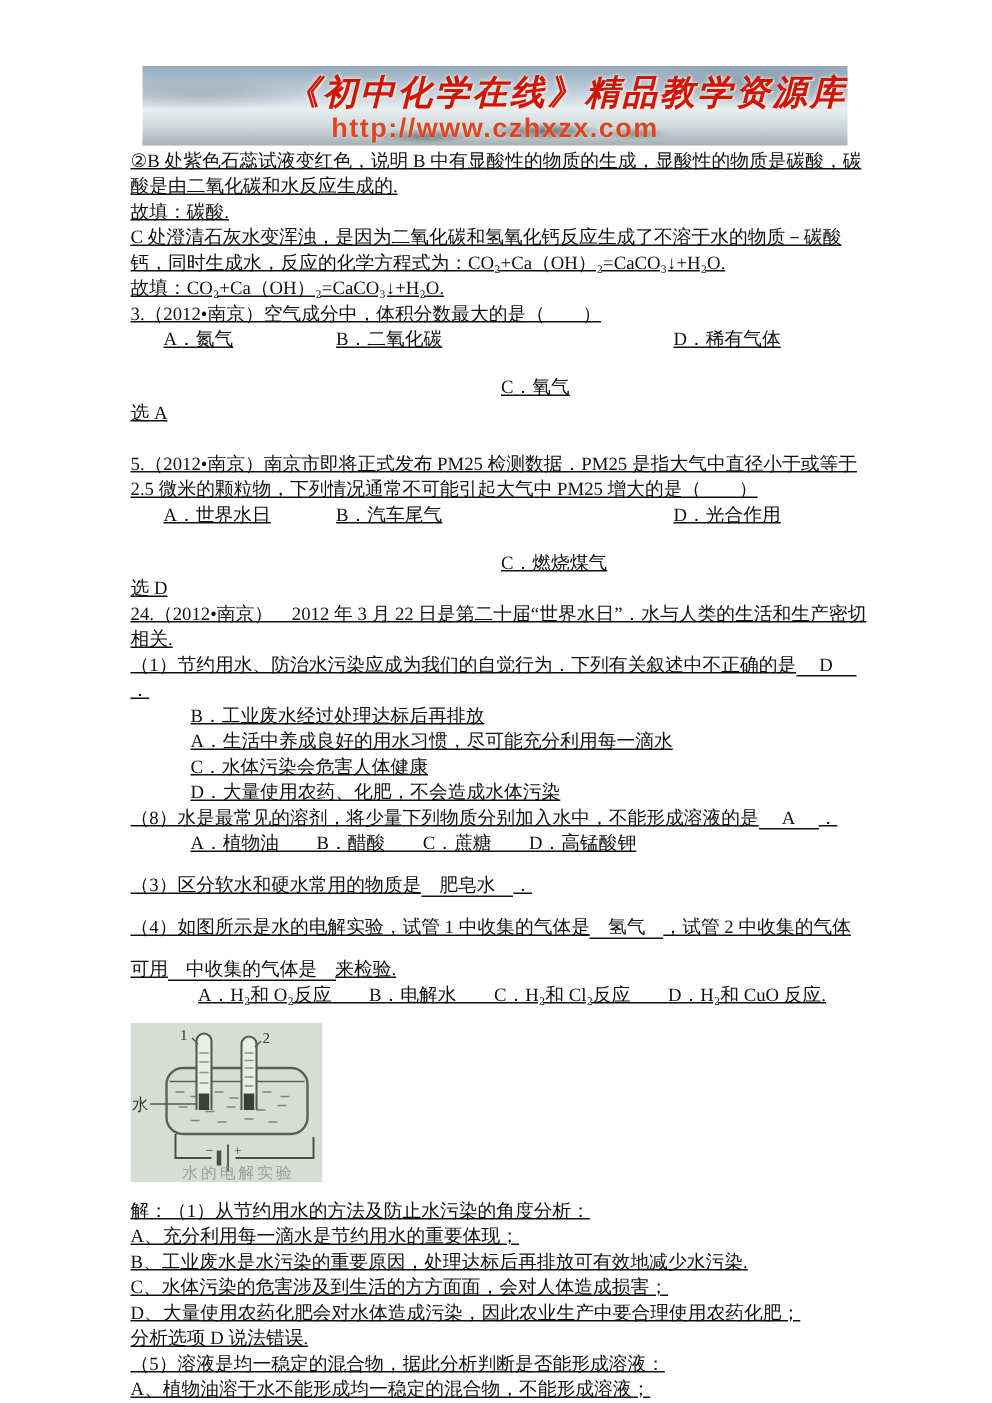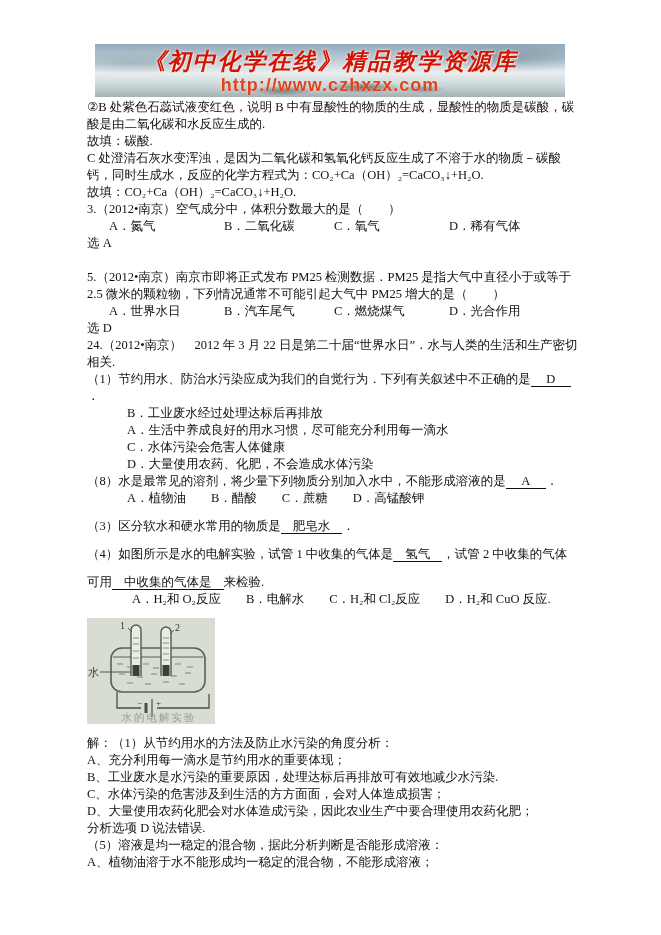--- a/index.html
+++ b/index.html
@@ -17,43 +17,43 @@
     background:
       radial-gradient(ellipse 55px 8px at 57% 82%, rgba(35,45,50,.6), transparent 70%),
       radial-gradient(ellipse 45px 7px at 40% 88%, rgba(45,55,55,.5), transparent 70%),
       radial-gradient(ellipse 30px 6px at 70% 85%, rgba(45,55,55,.45), transparent 70%),
       radial-gradient(ellipse 130px 20px at 88% 25%, rgba(95,115,130,.5), transparent 72%),
       radial-gradient(ellipse 110px 16px at 8% 35%, rgba(125,145,155,.45), transparent 72%),
       linear-gradient(180deg,#93a9ba 0%,#bccdd8 30%,#e9eef0 55%,#ccd6d8 78%,#a2b2b6 100%);
     overflow:hidden;
   }
   .banner-title{
-    margin-top:4px;text-align:center;
+    margin-top:4px;text-align:right;
     font-size:23px;line-height:28px;font-weight:bold;font-style:italic;
     letter-spacing:2px;color:#d21408;
     text-shadow:0 0 3px rgba(255,255,255,.95),1px 1px 0 rgba(255,225,190,.85);
     white-space:nowrap;
   }
   .banner-url{
     text-align:center;font-size:18px;line-height:19px;font-weight:bold;
     letter-spacing:1px;color:#e0441d;
     font-family:"Liberation Sans","DejaVu Sans",sans-serif;
     text-shadow:0 0 2px rgba(255,255,255,.6);
   }
   
   .bodytext{
     position:absolute;left:87px;top:99px;width:492px;
     font-size:12.5px;line-height:17px;
   }
-  .ln{margin:0;}
+  .ln{margin:0;text-decoration:underline;}
   .gap{height:17px;}
   .cols{display:flex;padding-left:22px;}
   .cols .c1{width:115px;}
   .cols .c2{width:110px;}
-  .cols .c3{width:115px;}
+  .cols .c3{width:115px;margin-top:32px;}
   .sub{padding-left:40px;}
   .u{
     display:inline-block;border-bottom:1px solid #111;
     text-align:center;line-height:14px;
   }
   .u.short{min-width:36px;padding:0 2px;}
   .u.word{padding:0 12px;margin-top:12px;}
   
   .diagram-wrap{margin-top:10px;margin-bottom:11px;}
   .diagram-wrap svg{display:block;}

